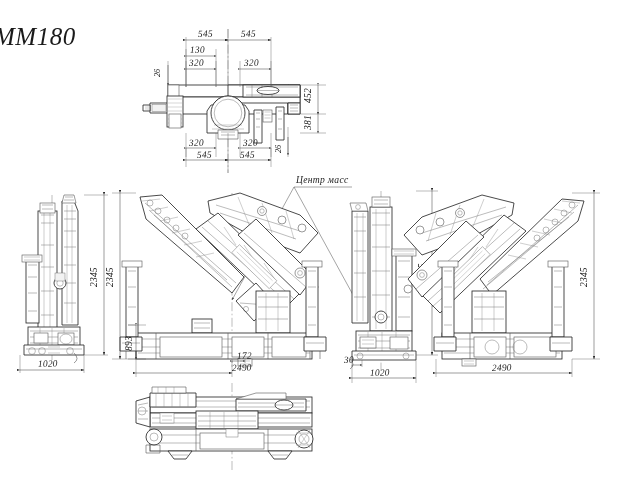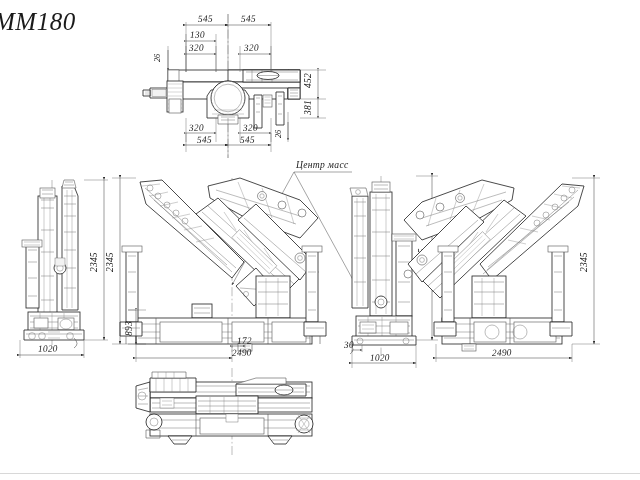--- a/index.html
+++ b/index.html
@@ -14,20 +14,21 @@
     overflow: hidden;
     font-family: "Liberation Serif", serif;
     position: relative;
   }
   #sheet {
     position: absolute;
     inset: 0;
     width: 640px;
     height: 342px;
     background: #ffffff;
+    margin-top: 15px;
   }
   #sheet svg {
     display: block;
     width: 640px;
     height: 480px;
   }
   
   .outline     { fill: none; stroke: #2b2b2b; stroke-width: .85; }
   .outline-lt  { fill: none; stroke: #555555; stroke-width: .6; }
   .detail      { fill: none; stroke: #6a6a6a; stroke-width: .45; }

